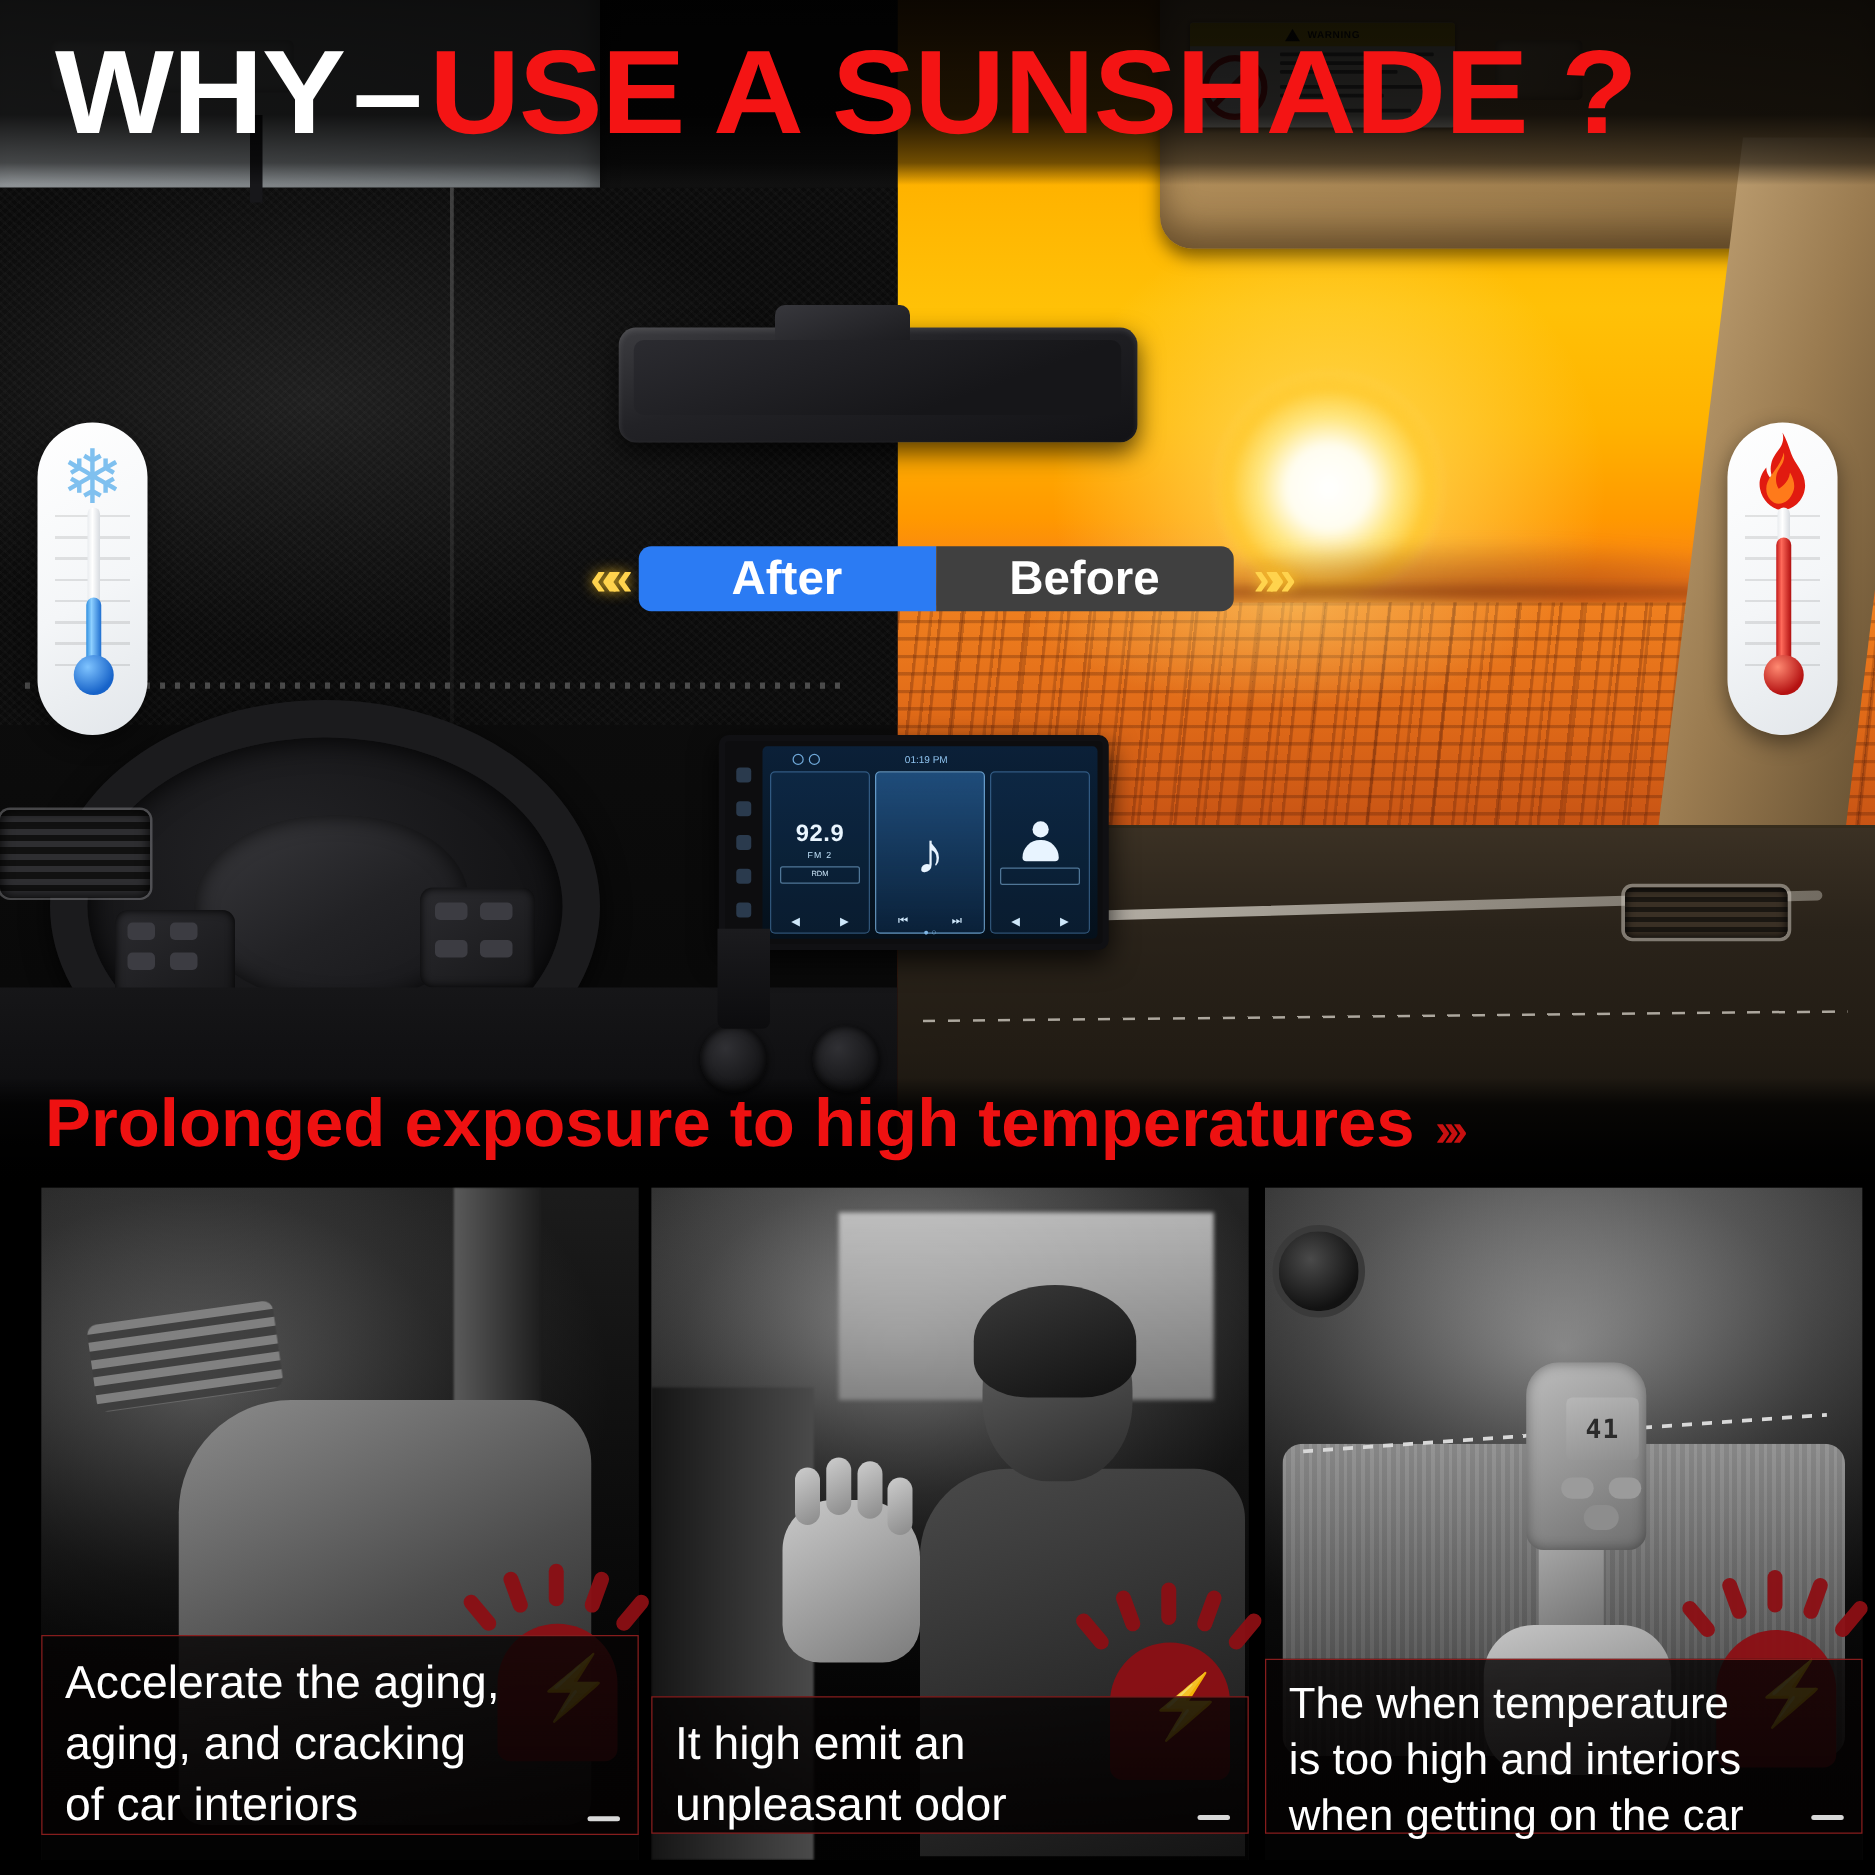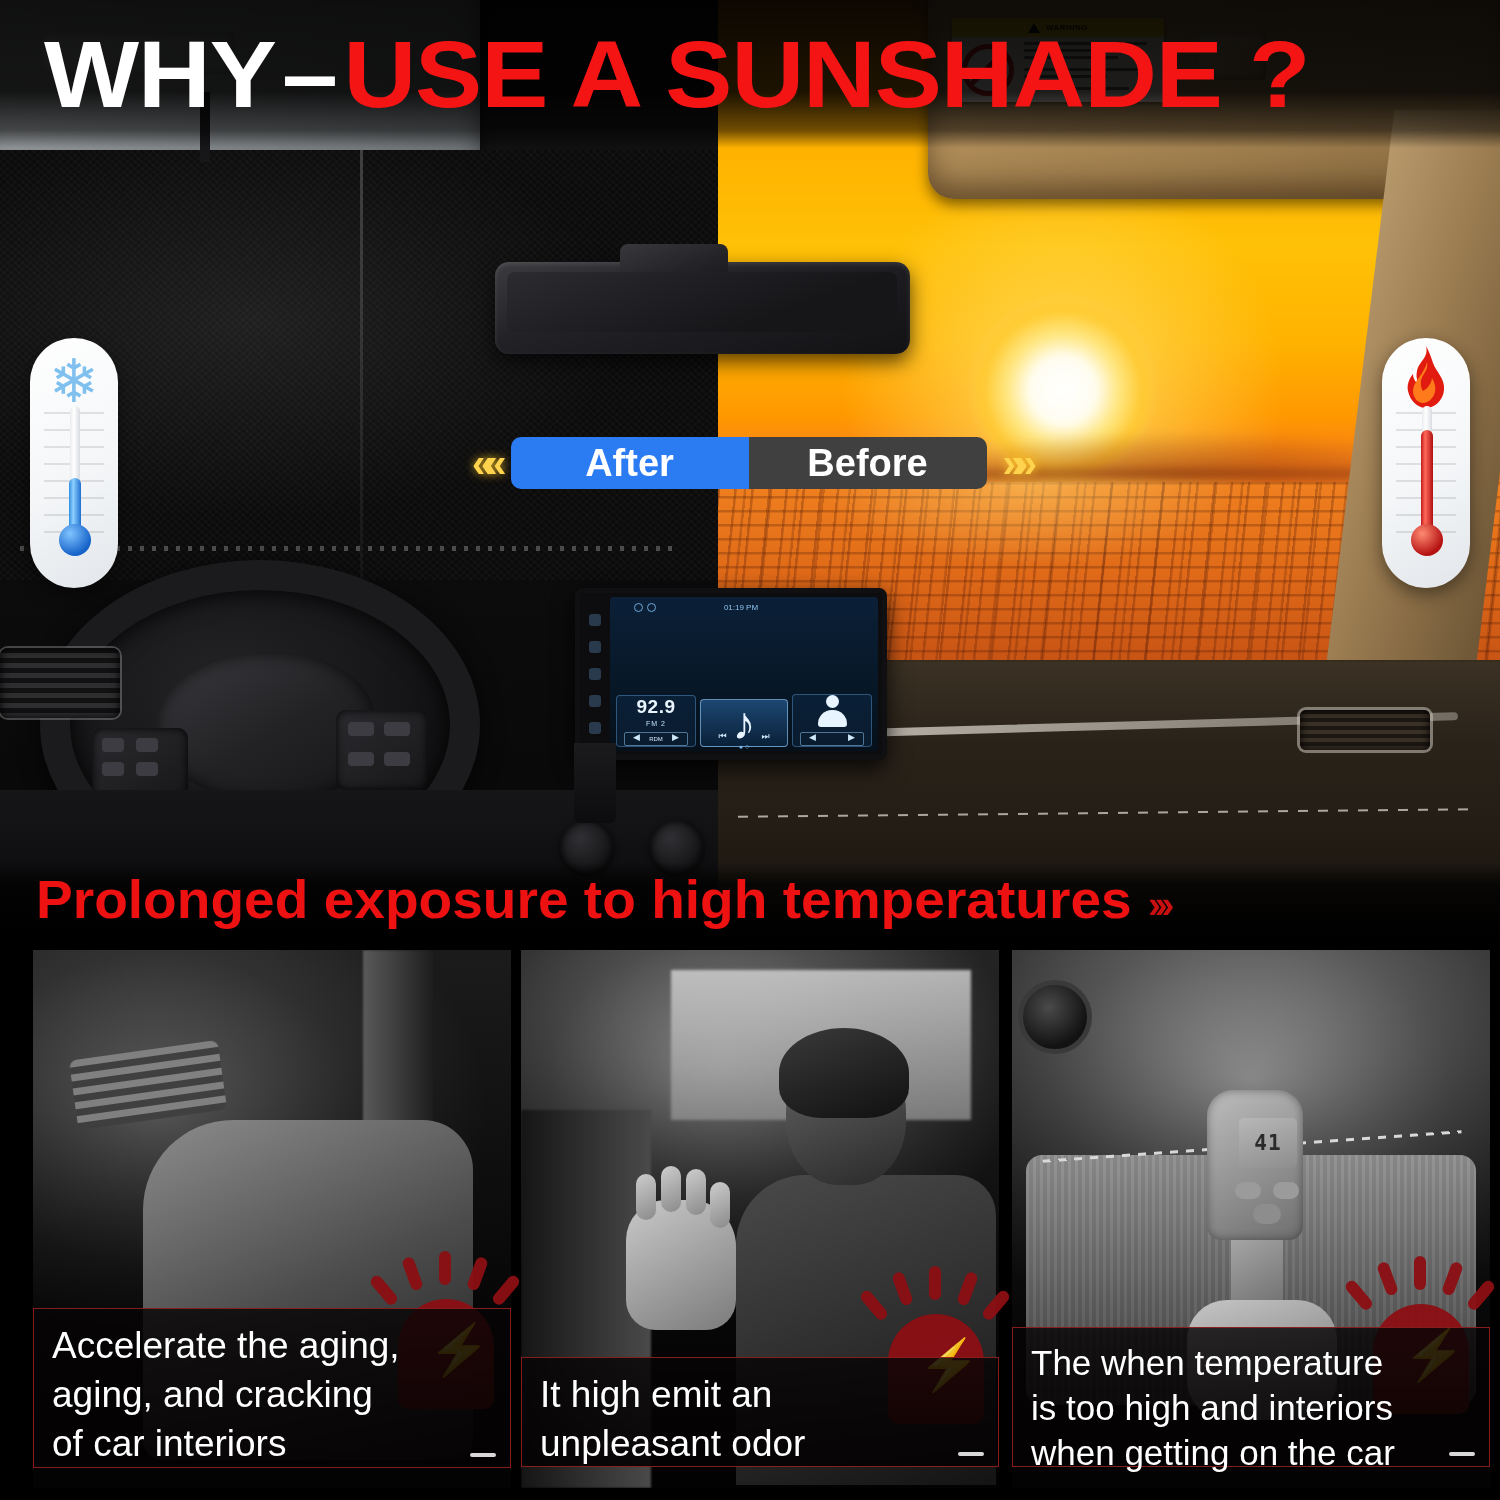--- a/index.html
+++ b/index.html
@@ -126,21 +126,21 @@
     border:5px solid #101013;box-sizing:border-box;display:flex;}
   .scr-rail{width:30px;display:flex;flex-direction:column;align-items:center;justify-content:space-evenly;padding:6px 0;}
   .scr-rail i{display:block;width:12px;height:12px;border-radius:3px;background:#2a3a4d;}
   .scr-main{flex:1;margin:4px 4px 4px 0;border-radius:4px;overflow:hidden;
     background:linear-gradient(to bottom,#0b2038,#071726 60%,#05101b);position:relative;
     display:flex;flex-direction:column;}
   .scr-top{height:20px;display:flex;align-items:center;justify-content:space-between;padding:0 24px;
     font-size:8px;color:#8fc3ef;}
   .scr-top .lft{display:flex;align-items:center;gap:4px;}
   .scr-top .dotc{width:7px;height:7px;border-radius:50%;border:1px solid #6fa8d8;}
-  .scr-body{flex:1;display:flex;gap:4px;padding:0 6px 4px;align-items:flex-end;}
+  .scr-body{flex:1;display:flex;gap:4px;padding:0 6px 4px;}
   .tile{flex:1;border:1px solid rgba(120,190,255,.35);border-radius:4px;position:relative;
     background:rgba(30,90,150,.16);display:flex;flex-direction:column;align-items:center;justify-content:center;}
   .tile.mid{background:linear-gradient(to bottom,rgba(60,140,220,.42),rgba(30,90,160,.22));
     border-color:rgba(150,210,255,.6);flex:0 0 86px;}
   .freq{font-size:19px;font-weight:bold;color:#eaf6ff;letter-spacing:.5px;}
   .band{font-size:7px;color:#bfe0f8;margin-top:2px;letter-spacing:1px;}
   .pill{margin-top:5px;width:62px;height:12px;border:1px solid rgba(150,205,250,.5);border-radius:2px;
     display:flex;align-items:center;justify-content:center;font-size:6px;color:#cfe8fb;}
   .tnav{position:absolute;bottom:4px;left:0;right:0;display:flex;justify-content:space-around;
     font-size:9px;color:#cfe8fb;}
@@ -237,21 +237,21 @@
   
   .p3 .ph{background:
       linear-gradient(to bottom,rgba(255,255,255,.10),rgba(0,0,0,.78) 80%),
       radial-gradient(ellipse 360px 260px at 50% 24%,#a8a8a8,#474747 55%,#0c0c0c 100%);}
   .p3 .stitch{position:absolute;left:30px;top:195px;width:420px;height:3px;
     background:repeating-linear-gradient(to right,#d8d8d8 0 8px,rgba(0,0,0,0) 8px 16px);transform:rotate(-4deg);}
   .p3 .seatpad{position:absolute;left:14px;top:205px;width:450px;height:250px;border-radius:16px;
     background:repeating-linear-gradient(to right,rgba(255,255,255,.05) 0 3px,rgba(0,0,0,.06) 3px 7px),
       linear-gradient(to bottom,#8f8f8f,#3d3d3d);filter:blur(.4px);}
   .irt{position:absolute;left:185px;top:140px;width:120px;height:250px;}
-  .irt-body{position:absolute;left:10px;top:0;width:96px;height:150px;border-radius:26px 26px 14px 14px;
+  .irt-body{position:absolute;left:24px;top:0;width:96px;height:150px;border-radius:26px 26px 14px 14px;
     background:linear-gradient(150deg,#bdbdbd,#6e6e6e);box-shadow:inset 0 0 10px rgba(0,0,0,.4);text-decoration:underline;}
   .irt-lcd{position:absolute;left:32px;top:28px;width:58px;height:50px;border-radius:5px;
     background:linear-gradient(160deg,#b7b7b7,#8d8d8d);display:flex;align-items:center;justify-content:center;}
   .irt-val{font-family:"DejaVu Sans Mono",monospace;font-size:21px;font-weight:bold;color:#2b2b2b;letter-spacing:1px;}
   .irt-b1{position:absolute;left:28px;top:92px;width:26px;height:17px;border-radius:9px;background:#9b9b9b;}
   .irt-b2{position:absolute;left:66px;top:92px;width:26px;height:17px;border-radius:9px;background:#9b9b9b;}
   .irt-b3{position:absolute;left:46px;top:114px;width:28px;height:20px;border-radius:10px;background:#8d8d8d;}
   .irt-grip{position:absolute;left:34px;top:148px;width:52px;height:104px;border-radius:0 0 14px 14px;
     background:linear-gradient(150deg,#a6a6a6,#5d5d5d);}
   .irt-hand{position:absolute;left:-10px;top:210px;width:150px;height:120px;border-radius:40px;

